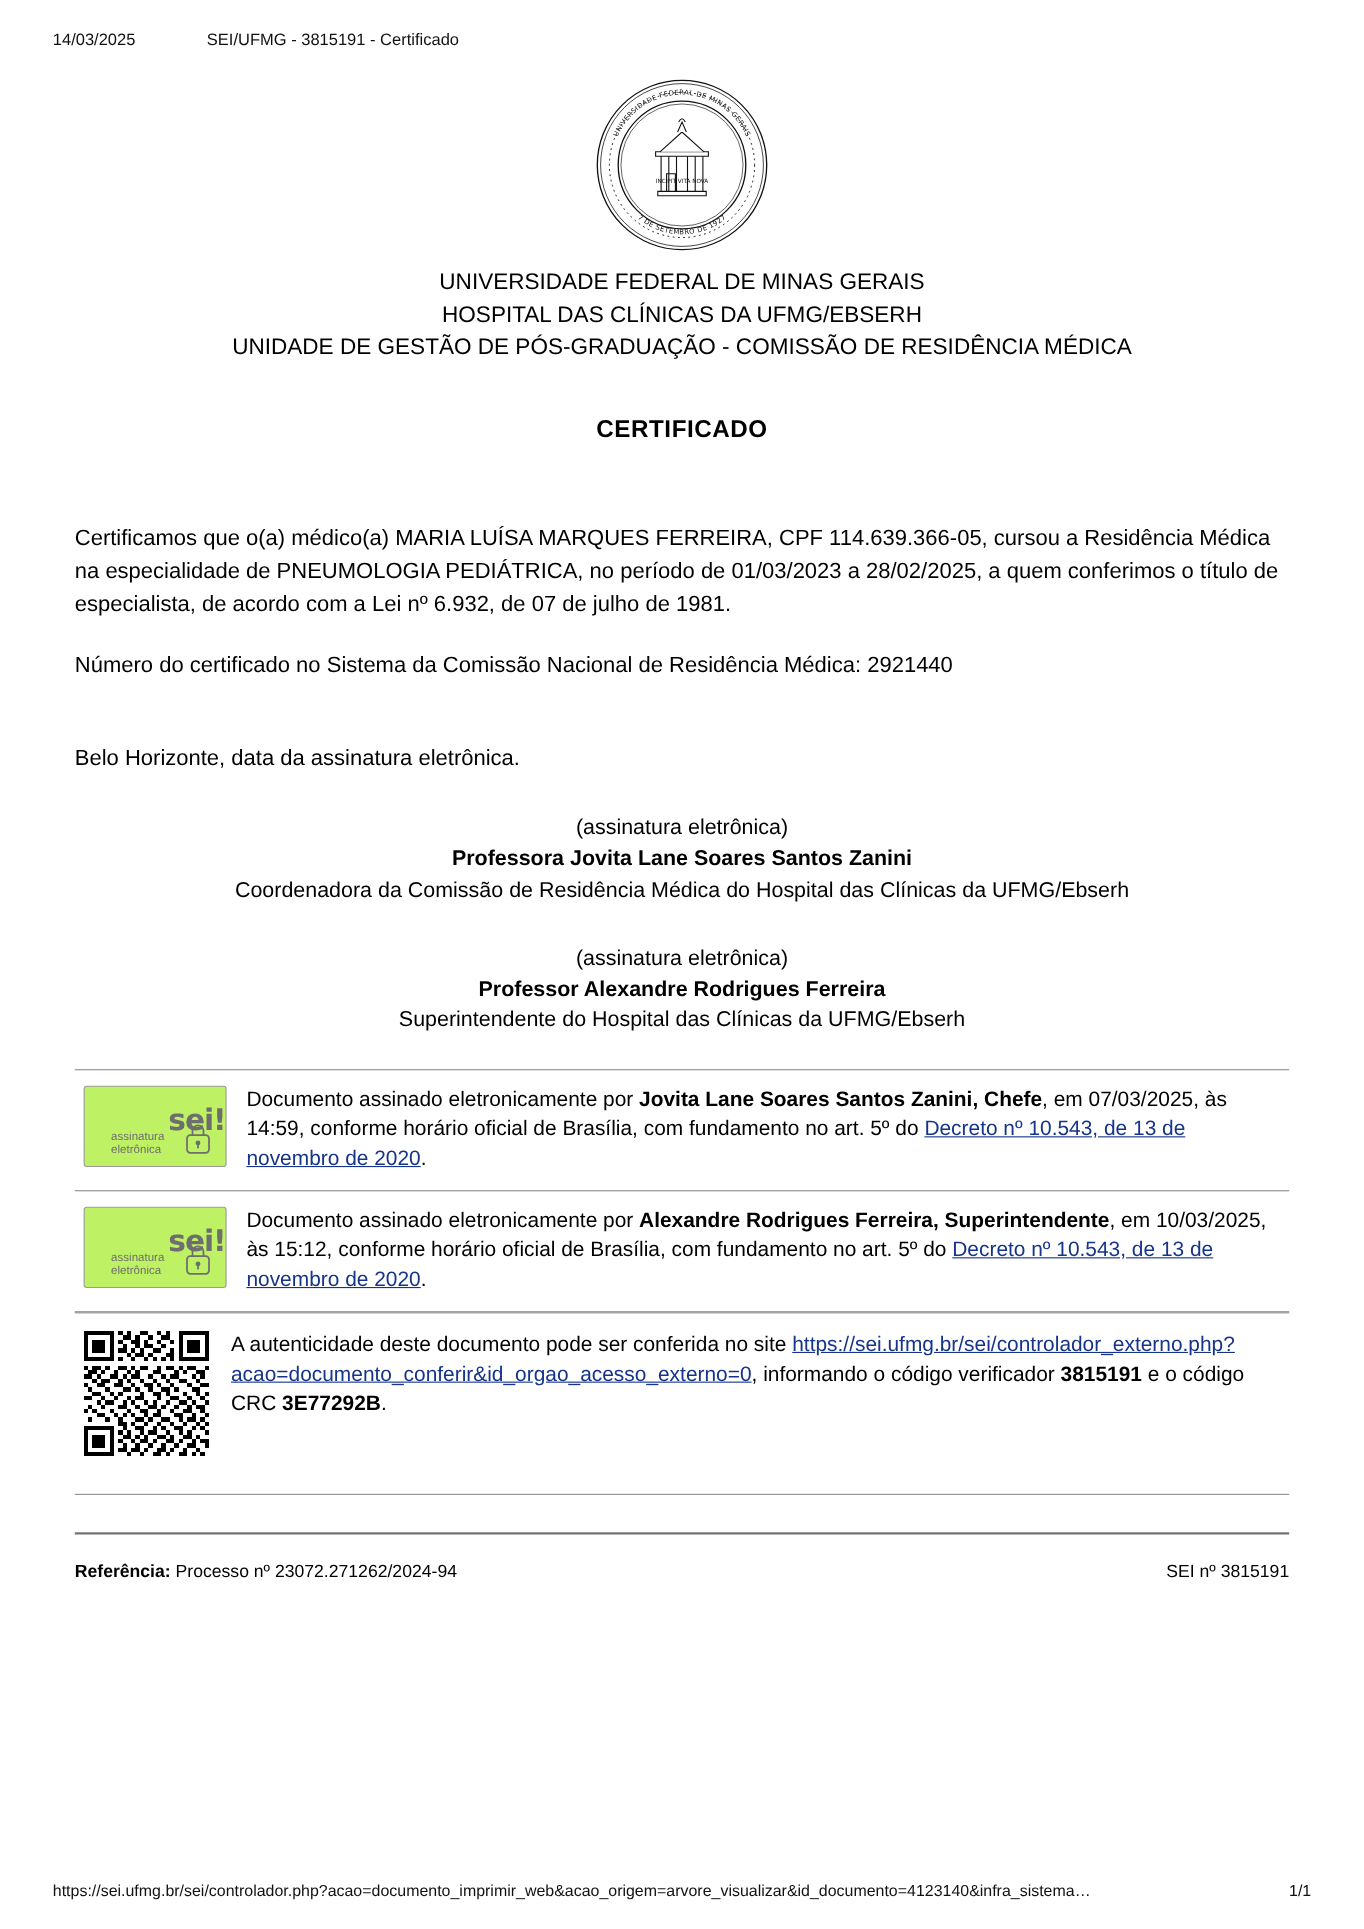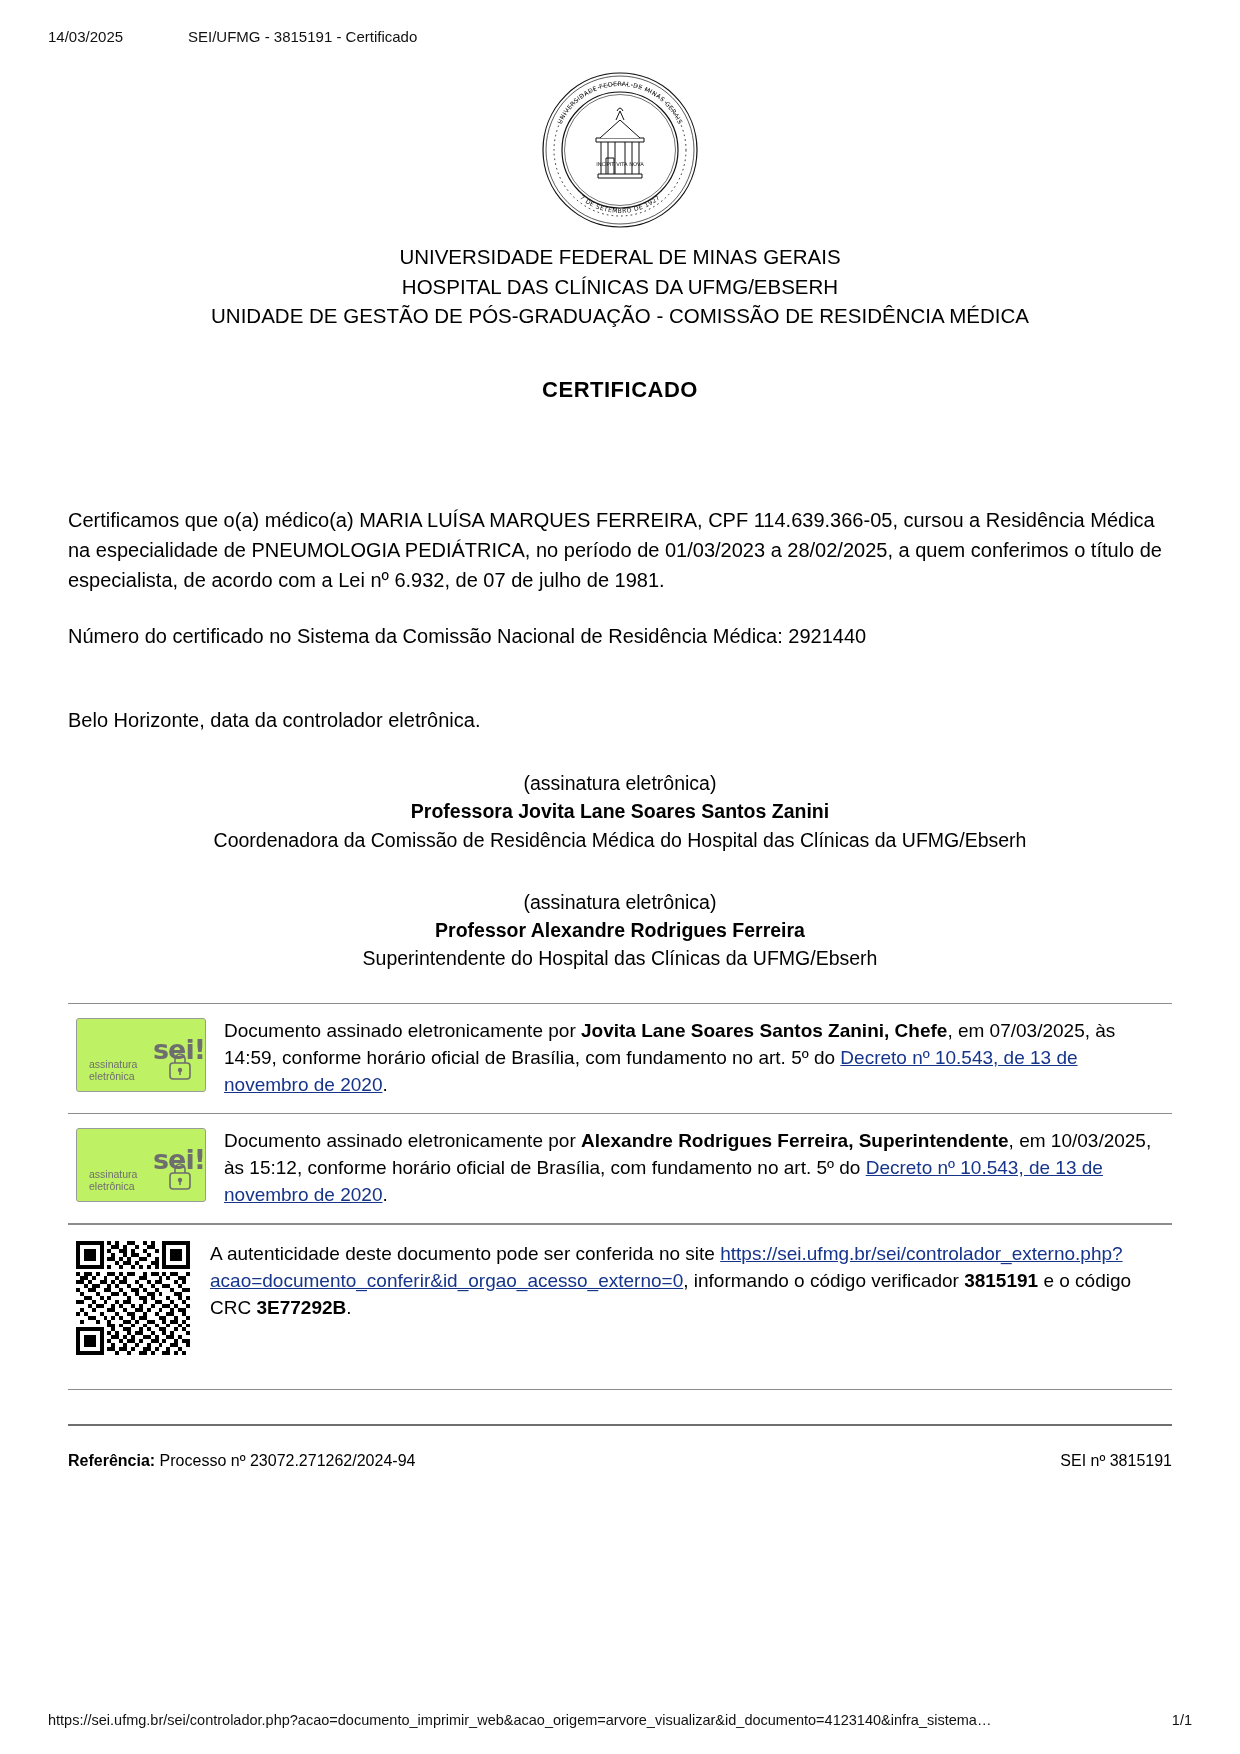--- a/index.html
+++ b/index.html
@@ -92,21 +92,21 @@
 
   .doc-title {
     text-align: center;
     font-size: 22px;
     font-weight: bold;
     margin-top: 46px;
     letter-spacing: .5px;
   }
 
   .body-text {
-    margin-top: 102px;
+    margin-top: 71px;
     font-size: 20px;
     line-height: 1.5;
     text-align: left;
   }
   .para {
     margin: 0 0 26px 0;
   }
   .para.tight { margin-bottom: 0; }
   .spacer-28 { height: 28px; }
 
@@ -151,21 +151,21 @@
     font-family: "DejaVu Sans", sans-serif;
     font-weight: bold;
     font-size: 27px;
     color: #6e6e6e;
     letter-spacing: -1px;
     line-height: 1;
     margin-top: -10px;
   }
   .sei-badge .sei-sub {
     position: absolute;
-    left: 12px;
+    left: 24px;
     bottom: 8px;
     font-size: 10.5px;
     color: #6e6e6e;
     line-height: 1.12;
     text-align: left;
     width: 70px;
   }
   .sei-badge .lock {
     position: absolute;
     right: 12px;
@@ -261,21 +261,21 @@
       <div>HOSPITAL DAS CLÍNICAS DA UFMG/EBSERH</div>
       <div>UNIDADE DE GESTÃO DE PÓS-GRADUAÇÃO - COMISSÃO DE RESIDÊNCIA MÉDICA</div>
     </div>
 
     <div class="doc-title">CERTIFICADO</div>
 
     <div class="body-text">
       <p class="para">Certificamos que o(a) médico(a) MARIA LUÍSA MARQUES FERREIRA, CPF 114.639.366-05, cursou a Residência Médica na especialidade de PNEUMOLOGIA PEDIÁTRICA, no período de 01/03/2023 a 28/02/2025, a quem conferimos o título de especialista, de acordo com a Lei nº 6.932, de 07 de julho de 1981.</p>
       <p class="para">Número do certificado no Sistema da Comissão Nacional de Residência Médica: 2921440</p>
       <div class="spacer-28"></div>
-      <p class="para tight">Belo Horizonte, data da controlador eletrônica.</p>
+      <p class="para tight">Belo Horizonte, data da assinatura eletrônica.</p>
     </div>
 
     <div class="sign-block">
       <div>(assinatura eletrônica)</div>
       <div class="name">Professora Jovita Lane Soares Santos Zanini</div>
       <div>Coordenadora da Comissão de Residência Médica do Hospital das Clínicas da UFMG/Ebserh</div>
     </div>
 
     <div class="sign-block">
       <div>(assinatura eletrônica)</div>

